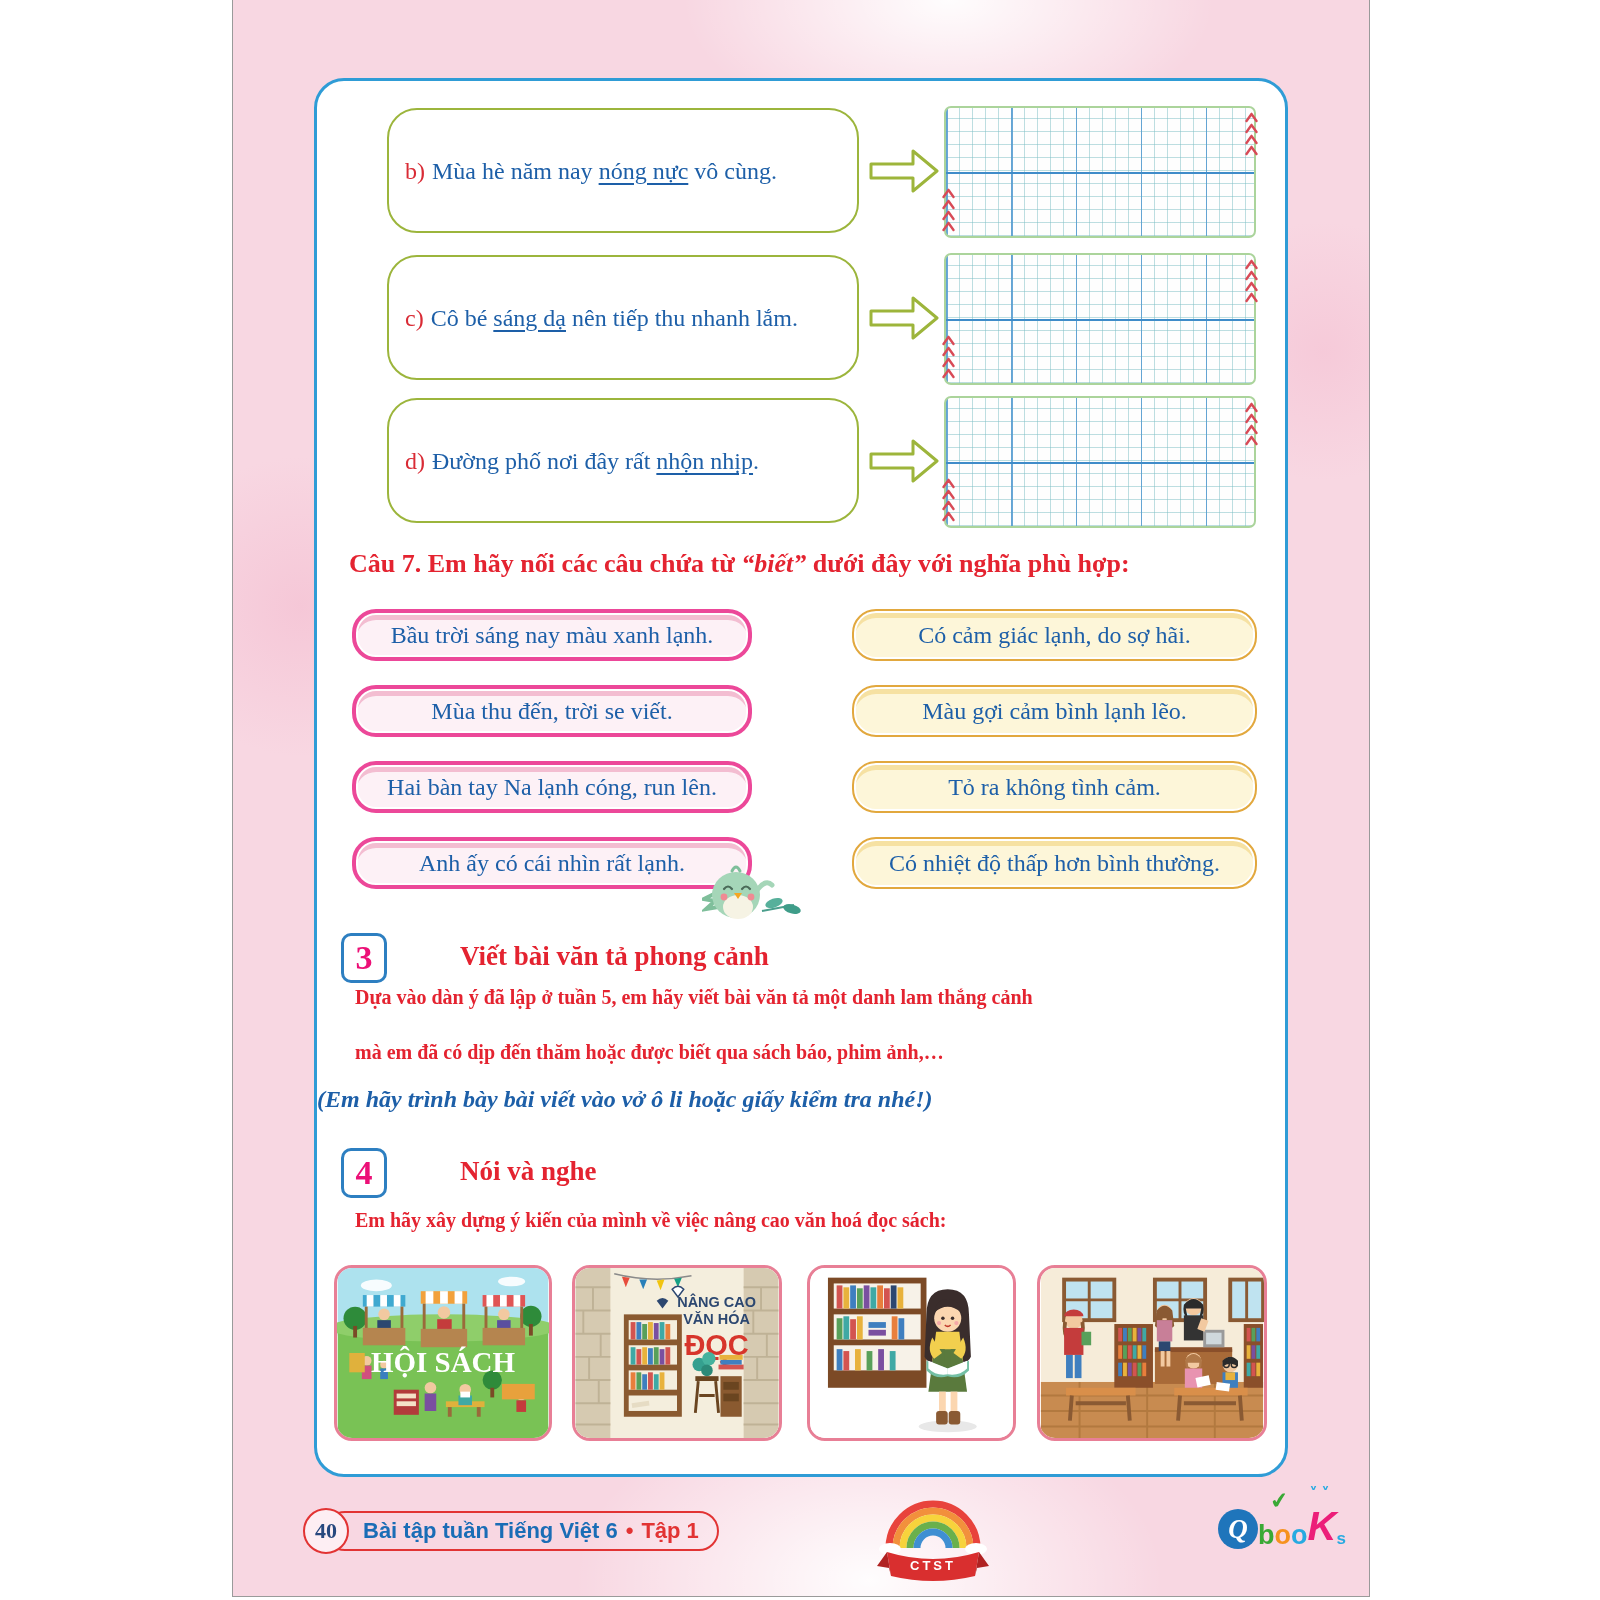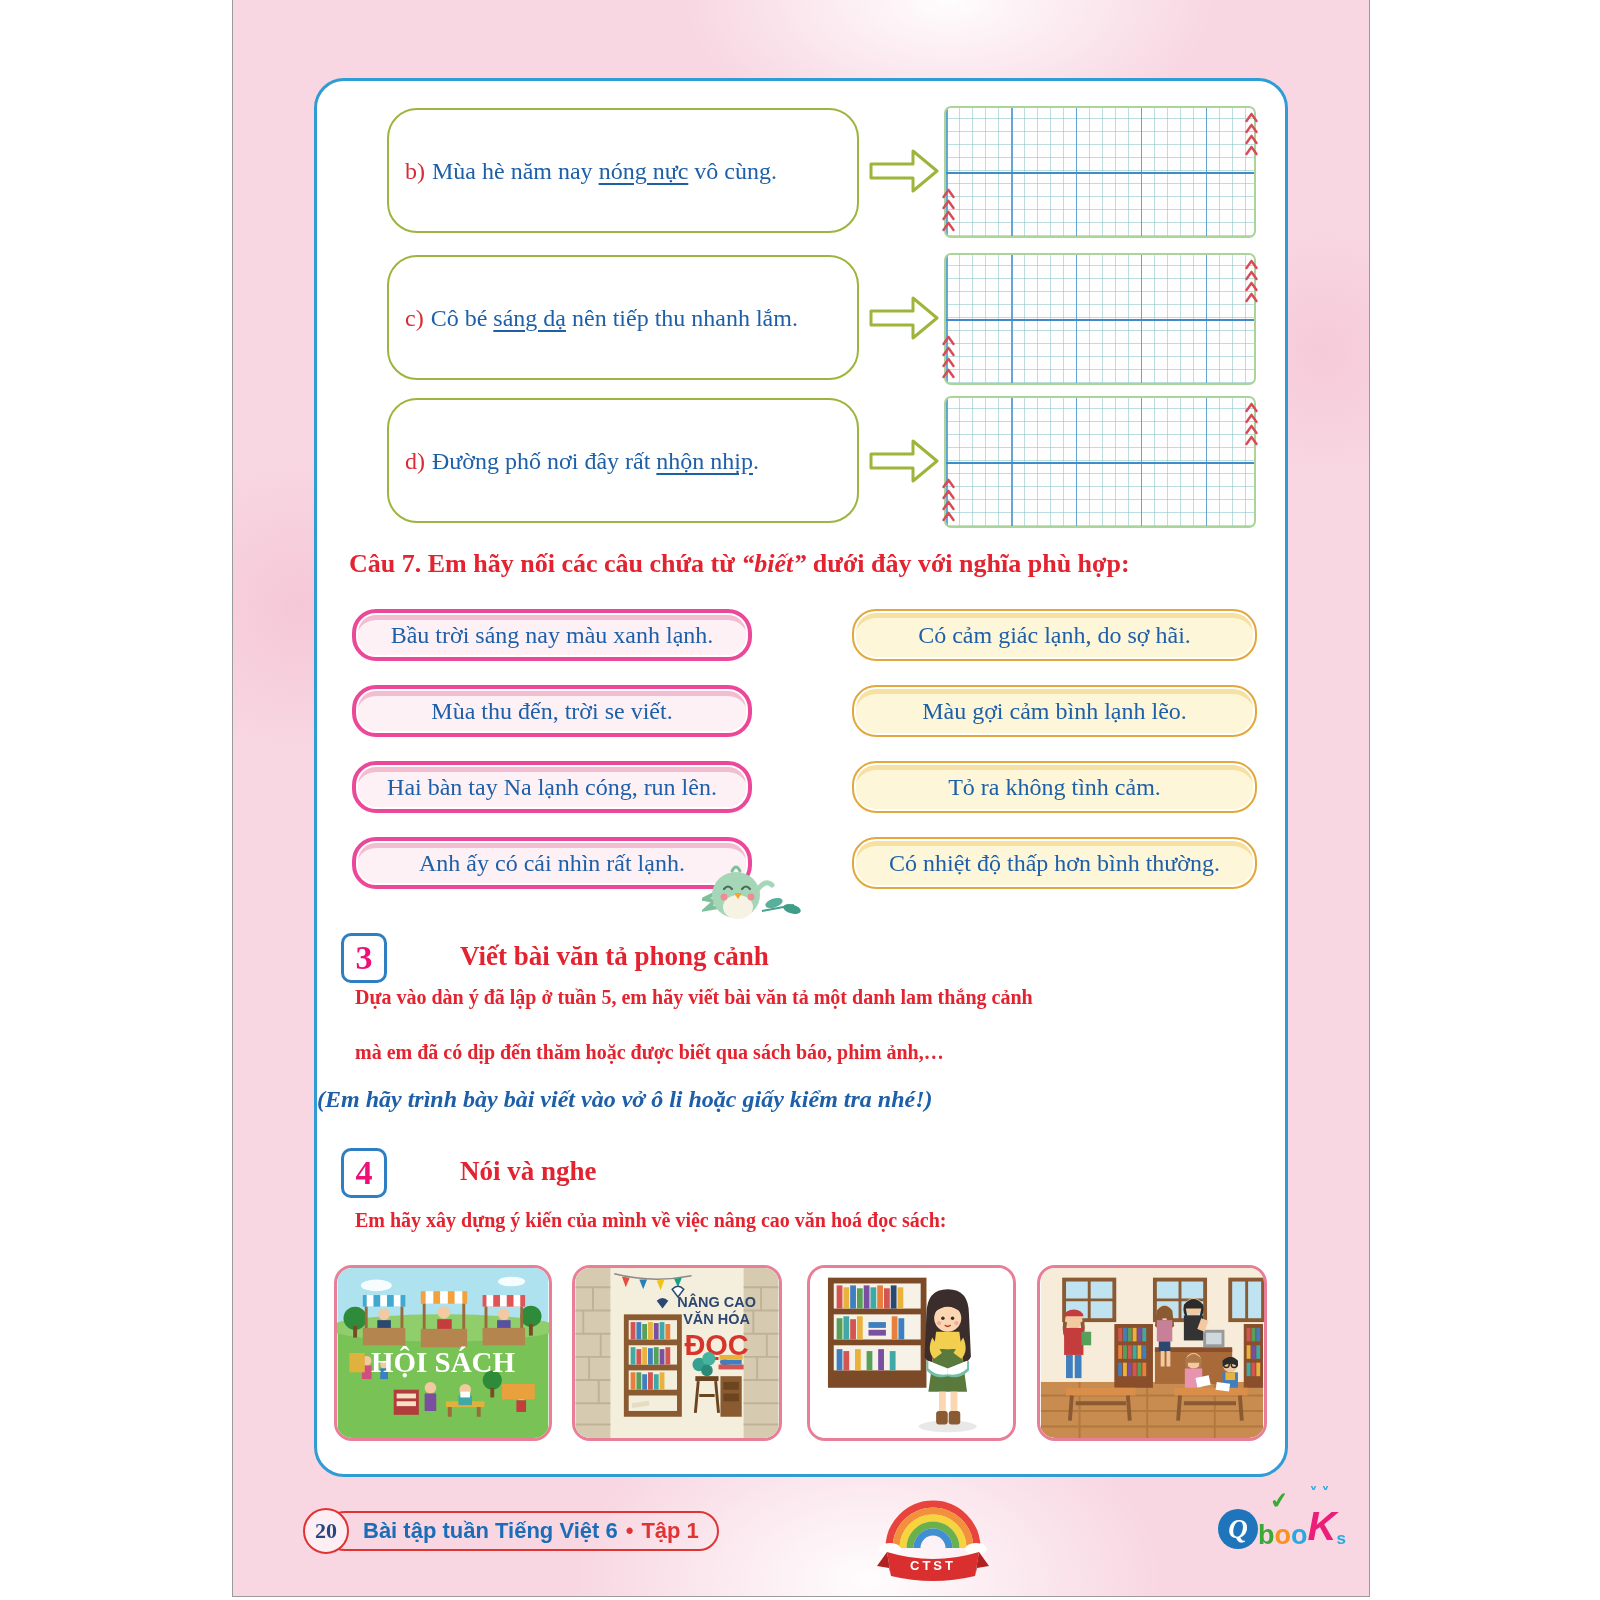--- a/index.html
+++ b/index.html
@@ -491,21 +491,21 @@
             <circle cx="200" cy="100" r="3" fill="none" stroke="#2b2b2b" stroke-width="1.5"></circle>
             <rect x="188" y="108" width="16" height="16" fill="#3f7fbf"></rect>
             <rect x="191" y="108" width="10" height="8" fill="#e8b23c"></rect>
             <rect x="182" y="118" width="14" height="8" fill="#ffffff" transform="rotate(8 182 118)"></rect>
           </g>
         </svg>
       </div>
     </div>
 
     <div class="pgbadge">
-        <span>20</span>
+        <span>40</span>
       </div>
     <div class="pgpill">
       <span class="t1">Bài tập tuần Tiếng Việt 6</span>
       <span class="sep">•</span>
       <span class="t2">Tập 1</span>
     </div>
 
     <svg class="ctst" viewBox="0 0 120 108">
       <path d="M16 62 A44 44 0 0 1 104 62" stroke="#e8433c" stroke-width="7" fill="none"></path>
       <path d="M23 62 A37 37 0 0 1 97 62" stroke="#f2903c" stroke-width="7" fill="none"></path>

